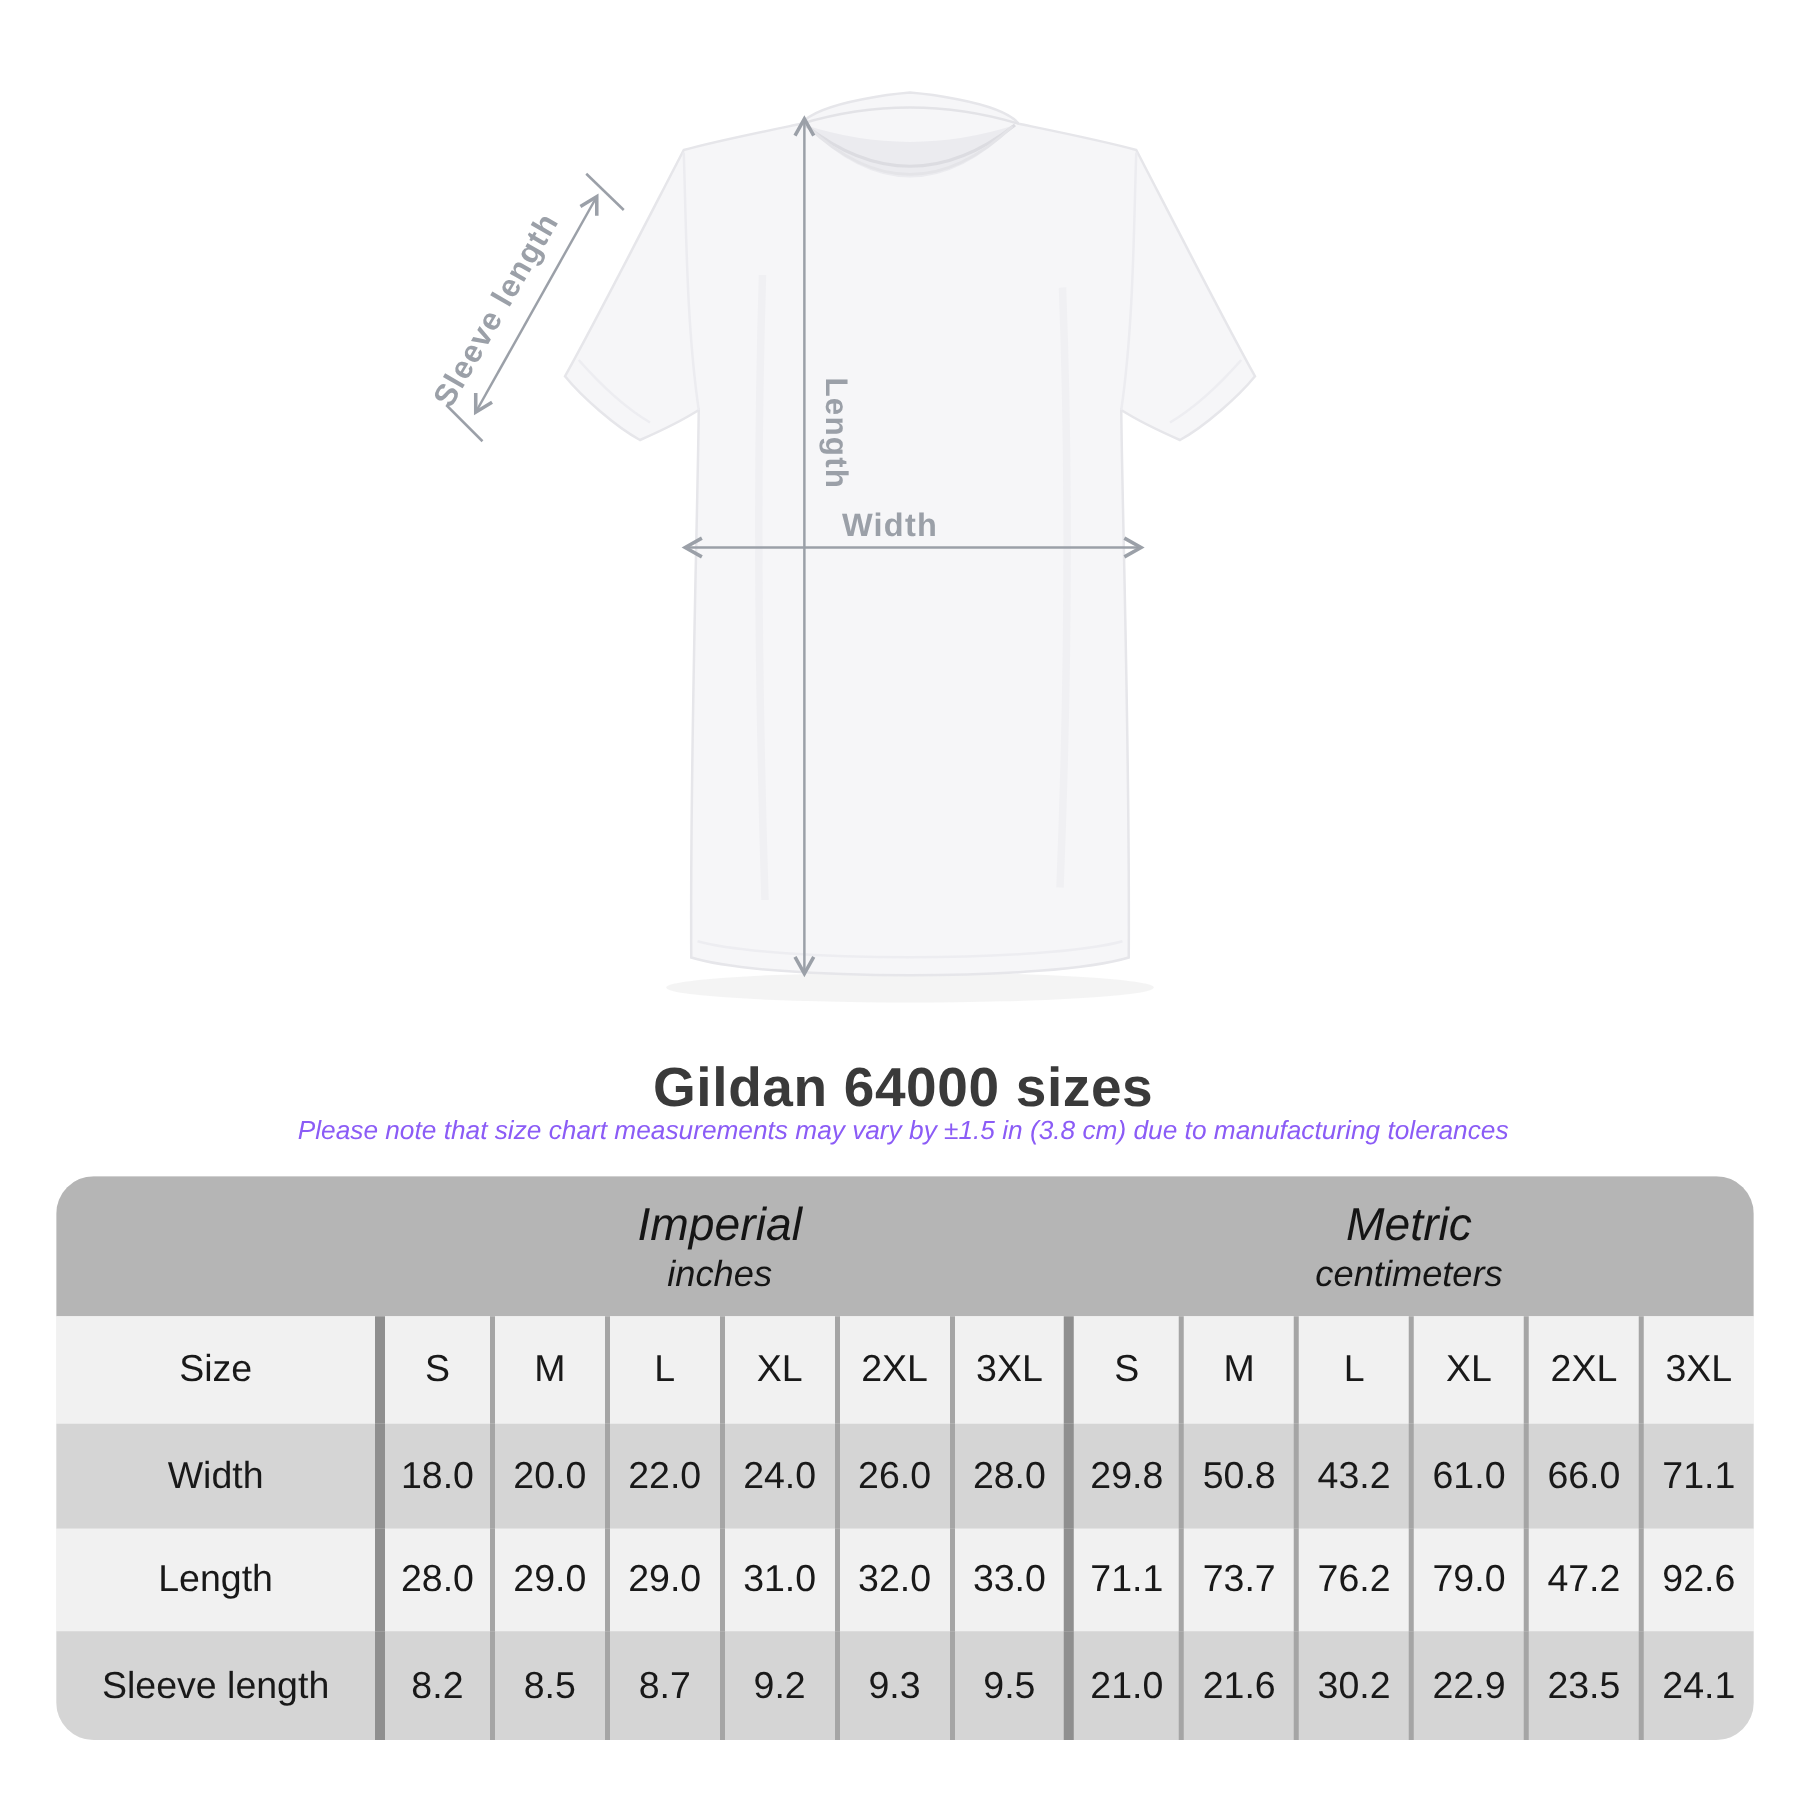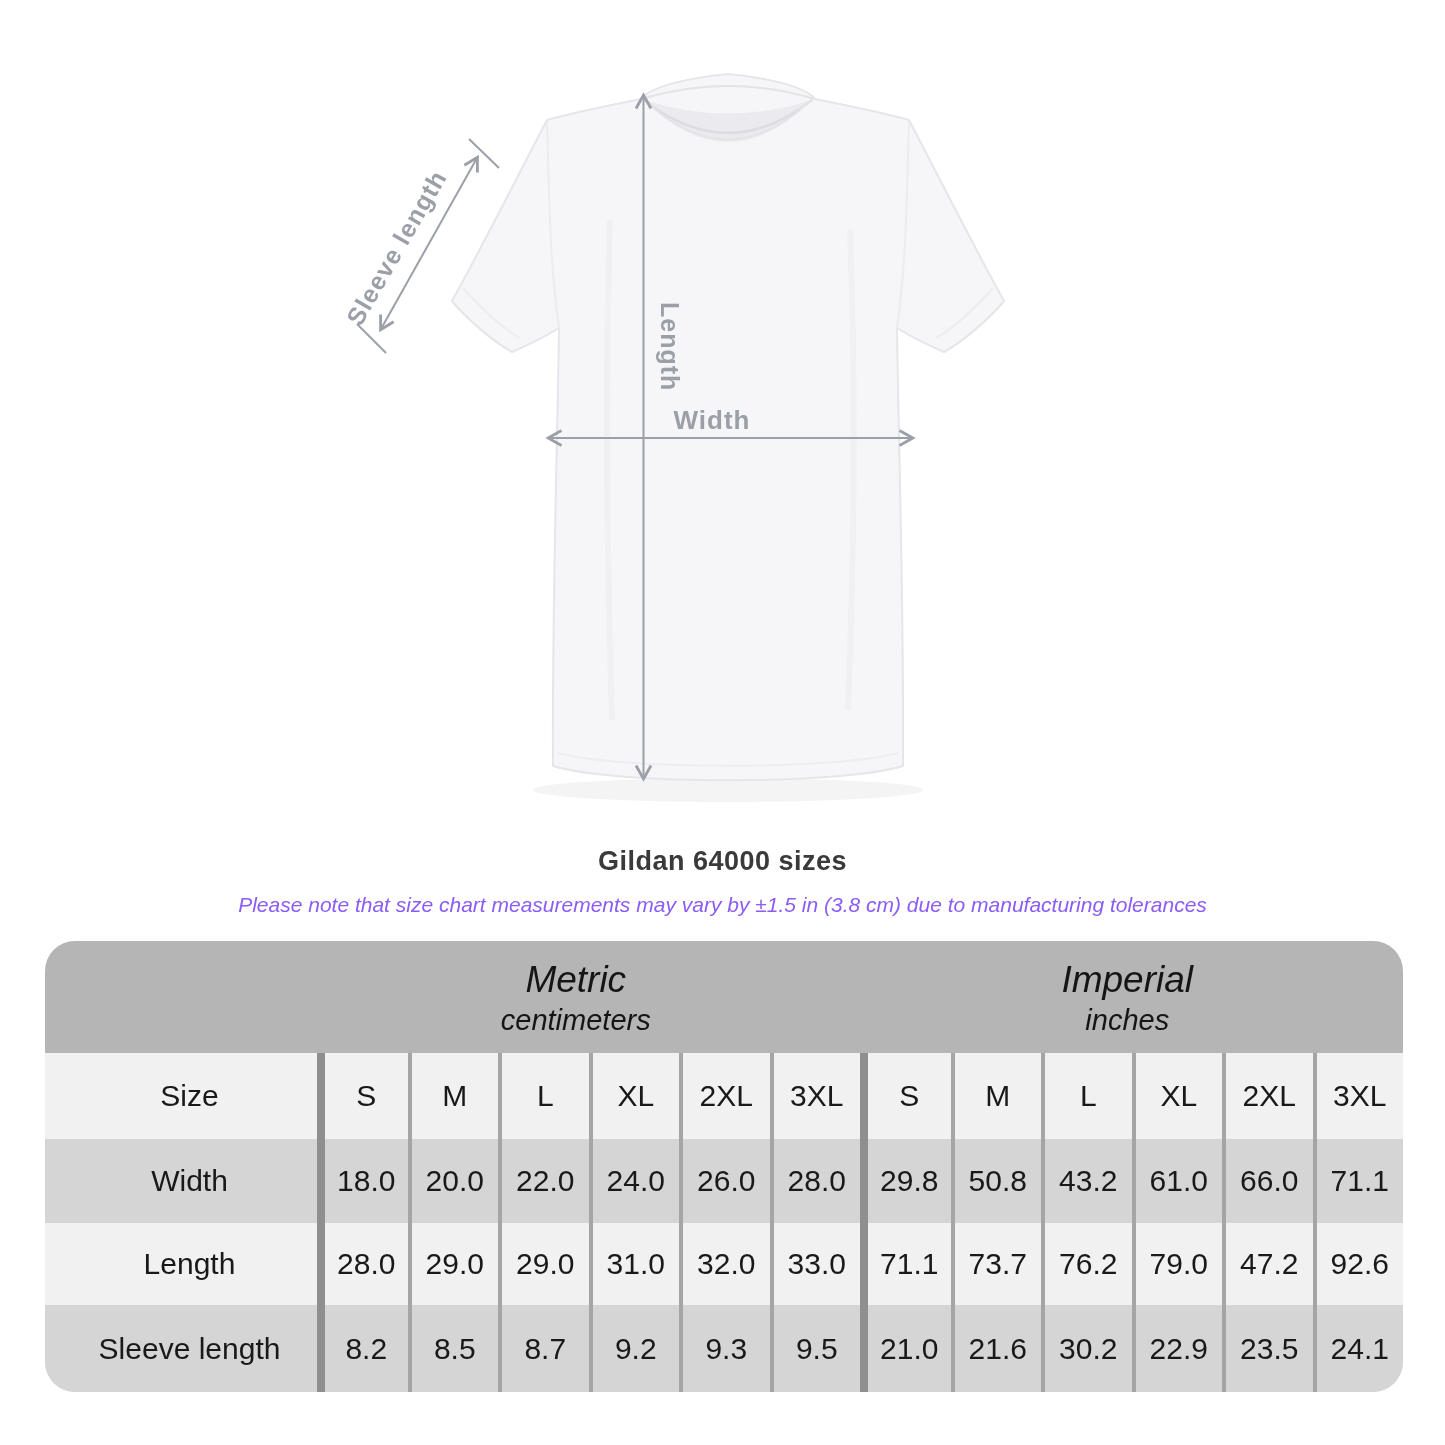--- a/index.html
+++ b/index.html
@@ -7,21 +7,21 @@
   .page {
     position:relative; width:1445px; height:1445px; background:#ffffff;
     font-family:"Liberation Sans", sans-serif; overflow:hidden;
   }
   
   .diagram { position:absolute; left:0; top:0; width:1445px; height:845px; }
 
   
   .title {
     position:absolute; left:0; right:0; top:846px; text-align:center;
-    font-size:27px; font-weight:bold; color:#3a3a3a; letter-spacing:0.5px;
+    font-size:44px; font-weight:bold; color:#3a3a3a; letter-spacing:0.5px;
   }
   .subtitle {
     position:absolute; left:0; right:0; top:893px; text-align:center;
     font-size:21px; font-style:italic; color:#8b5cf6;
   }
 
   
   .size-table {
     position:absolute; left:45px; top:941px; width:1358px; height:451px;
     border-radius:30px; overflow:hidden; background:#f1f1f1;
@@ -29,21 +29,21 @@
   .band {
     height:112px; background:#b5b5b5;
     display:grid; grid-template-columns:255px 1fr 1fr;
   }
   .group-head {
     display:flex; flex-direction:column; align-items:center; justify-content:center;
     color:#151515; font-style:italic; padding-top:2px;
   }
   .group-name { font-size:37px; line-height:1.2; }
   .group-unit { font-size:29px; line-height:1.25; }
-  .trow { display:grid; grid-template-columns:255px repeat(12,1fr);padding-left:17px; }
+  .trow { display:grid; grid-template-columns:255px repeat(12,1fr); }
   .r-size   { height:86px; background:#f1f1f1; }
   .r-width  { height:84px; background:#d5d5d5; }
   .r-length { height:82px; background:#f1f1f1; }
   .r-sleeve { height:87px; background:#d5d5d5; }
   .cell {
     display:flex; align-items:center; justify-content:center;
     font-size:30px; color:#191919;
   }
   .c  { border-left:4px solid #a5a5a5; }
   .cg { border-left:8px solid #8f8f8f; }
@@ -109,26 +109,26 @@
   </svg>
 
   <div class="title">Gildan 64000 sizes</div>
   <div class="subtitle">Please note that size chart measurements may vary by ±1.5 in (3.8 cm) due to manufacturing tolerances</div>
 
   <div class="size-table">
 
     <div class="band">
       <div></div>
       <div class="group-head">
+        <div class="group-name">Imperial</div>
+        <div class="group-unit">inches</div>
+      </div>
+      <div class="group-head">
         <div class="group-name">Metric</div>
         <div class="group-unit">centimeters</div>
-      </div>
-      <div class="group-head">
-        <div class="group-name">Imperial</div>
-        <div class="group-unit">inches</div>
       </div>
     </div>
 
     <div class="trow r-size">
       <div class="cell">Size</div>
       <div class="cell cg">S</div>
       <div class="cell c">M</div>
       <div class="cell c">L</div>
       <div class="cell c">XL</div>
       <div class="cell c">2XL</div>

